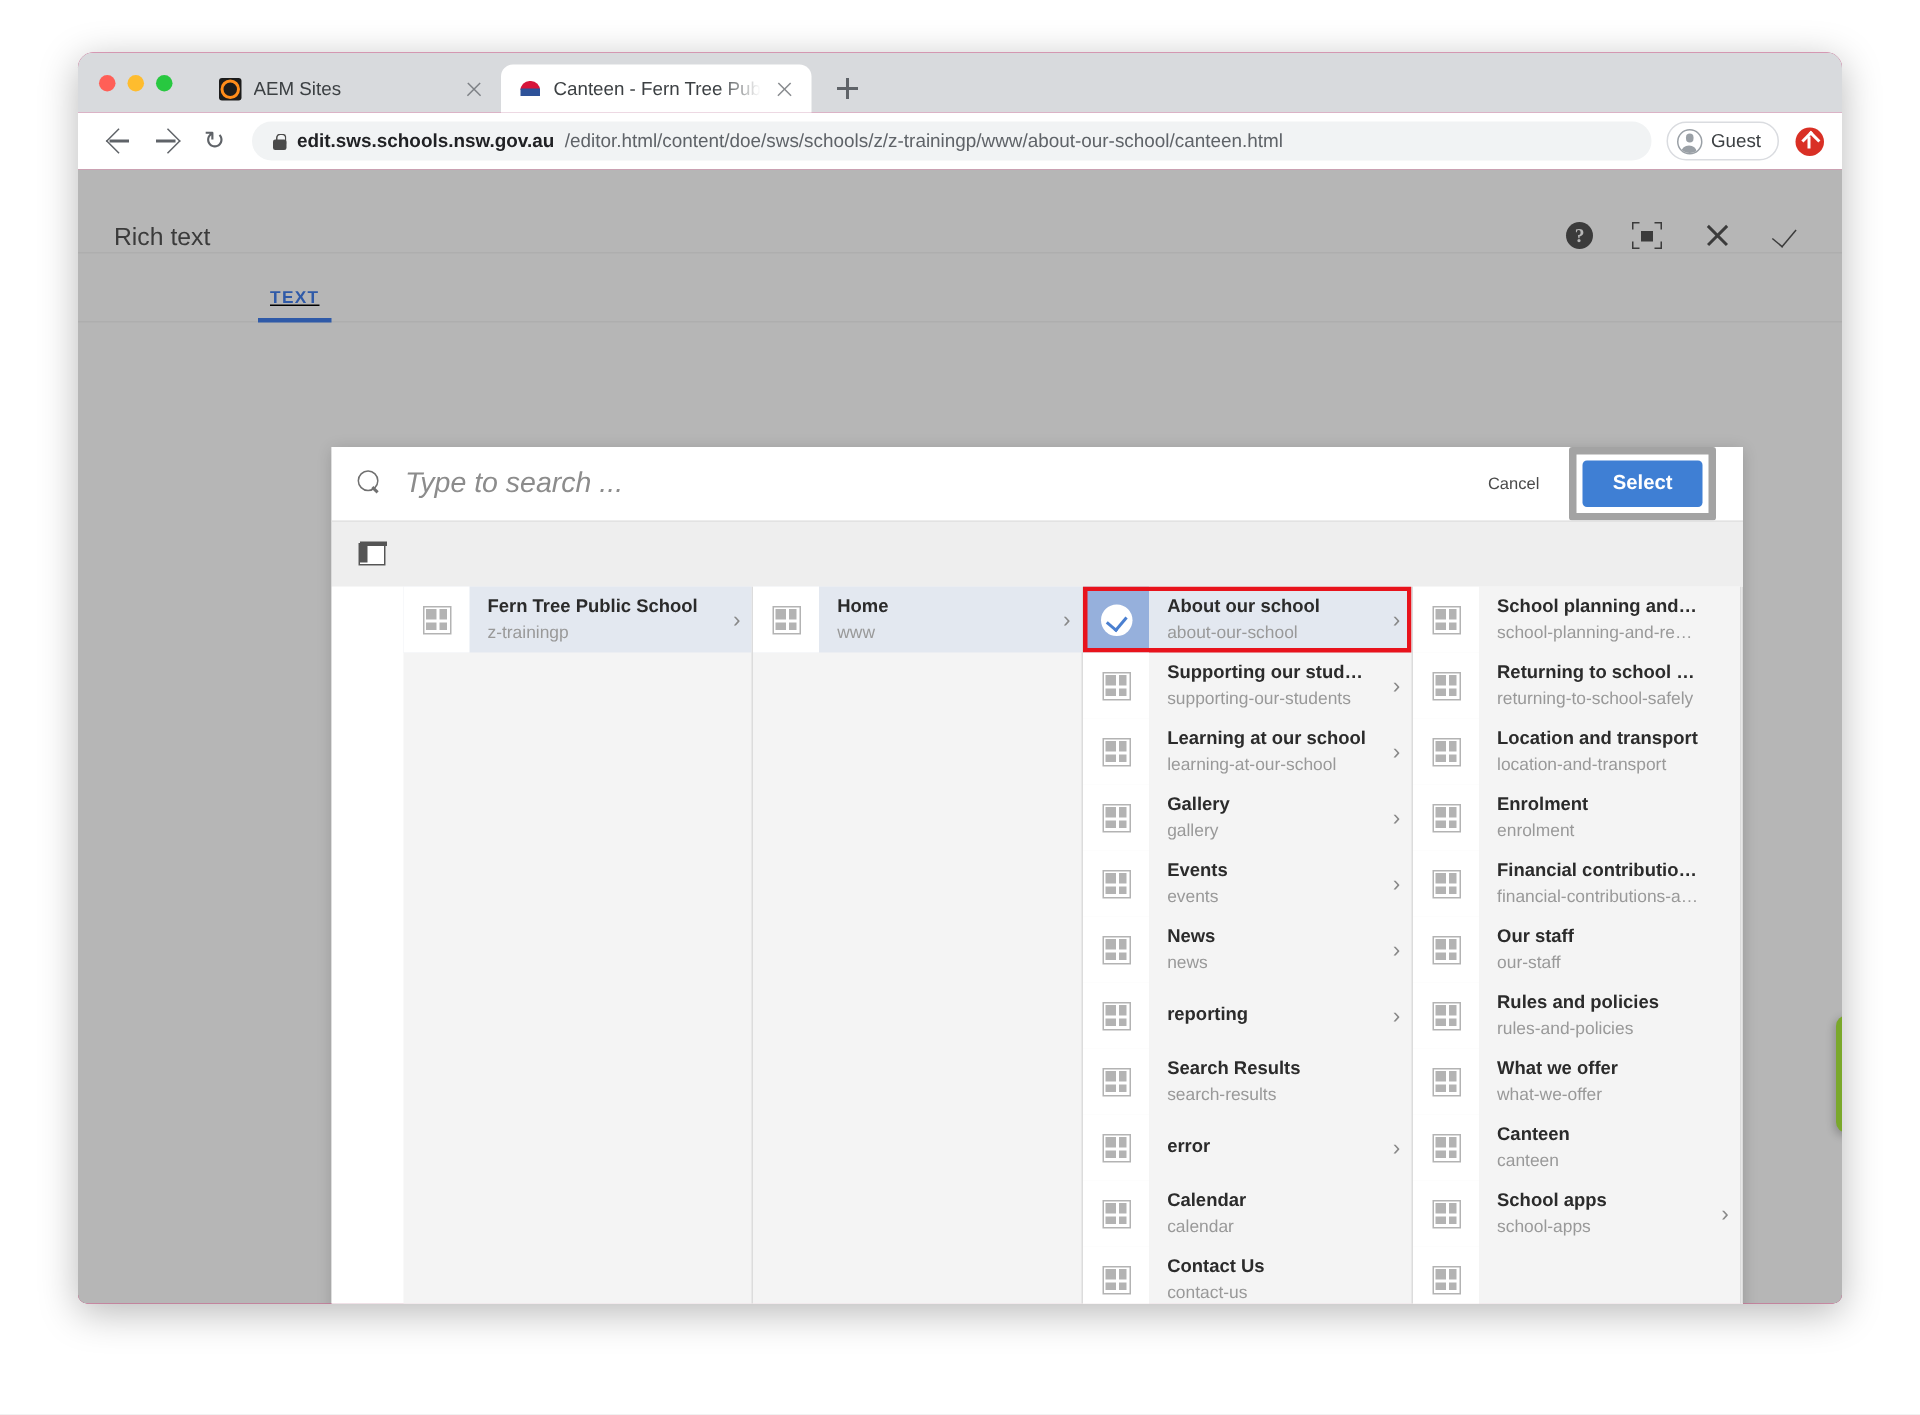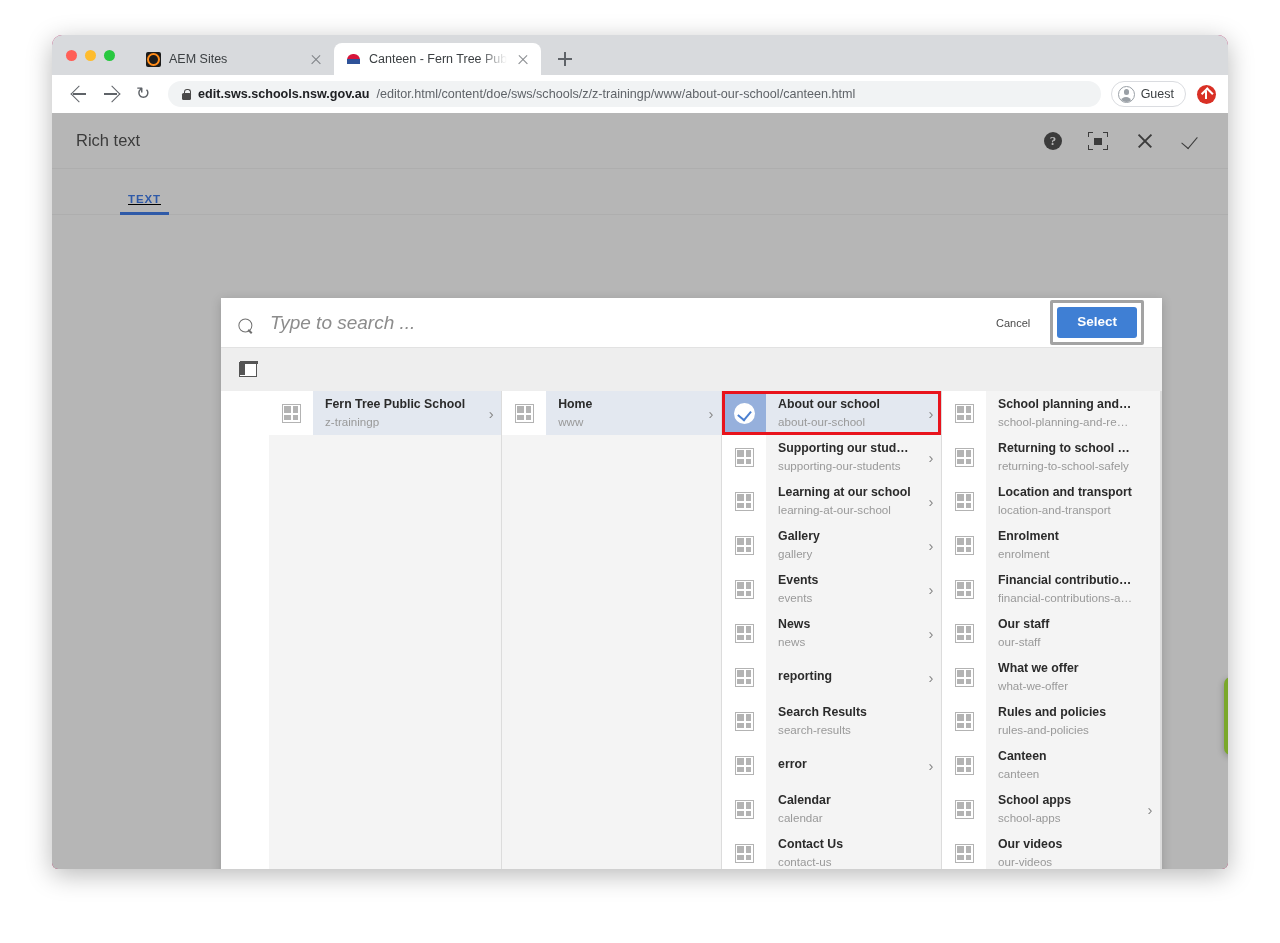--- a/index.html
+++ b/index.html
@@ -82,64 +82,64 @@
   .avatar-sm{ width:17px;height:17px;border-radius:50%;border:1.5px solid #9aa0a6;position:relative;overflow:hidden;flex:0 0 17px;}
   .avatar-sm::before{content:"";position:absolute;top:2.6px;left:5px;width:5.5px;height:5.5px;border-radius:50%;background:#9aa0a6;}
   .avatar-sm::after{content:"";position:absolute;bottom:-3px;left:2.2px;width:10px;height:8px;border-radius:50%;background:#9aa0a6;}
   .updatebtn{ width:19px;height:19px;border-radius:50%;background:#d93025;margin-left:9px;position:relative;flex:0 0 19px;}
   .updatebtn::before{content:"";position:absolute;left:6.2px;top:4.5px;width:6.5px;height:6.5px;border-left:2px solid #fff;border-top:2px solid #fff;transform:rotate(45deg);}
   .updatebtn::after{content:"";position:absolute;left:8.4px;top:6px;width:2px;height:8px;background:#fff;}
 
   
   .page { position:absolute; left:0; top:78px; right:0; bottom:0; background:#b6b6b6; }
   .rt-header {
-    height:56px; display:flex; align-items:center; padding:0 24px;
+    height:56px; display:flex; align-items:flex-end; padding:0 24px;
     border-bottom:1px solid #aeaeae;
   }
   .rt-title { font-size:16.5px; color:#3b3b3b; }
   .rt-actions { margin-left:auto; display:flex; align-items:center; gap:26px; }
   .ico { width:22px;height:22px;position:relative; }
   .ico-help{ width:18px;height:18px;border-radius:50%;background:#3b3b3b;color:#b6b6b6;font-size:13px;
     font-weight:700;line-height:18px;text-align:center;font-family:"Liberation Serif",serif;}
   .ico-target{ width:20px;height:18px; }
   .ico-target span{position:absolute;width:5px;height:5px;border:1.7px solid #3b3b3b;}
   .ico-target .c{left:6px;top:6px;width:8px;height:7px;background:#3b3b3b;border:none;}
   .ico-target .tl{left:0;top:0;border-right:none;border-bottom:none;}
   .ico-target .tr{right:0;top:0;border-left:none;border-bottom:none;}
   .ico-target .bl{left:0;bottom:0;border-right:none;border-top:none;}
   .ico-target .br{right:0;bottom:0;border-left:none;border-top:none;}
   .ico-x::before,.ico-x::after{content:"";position:absolute;left:2px;top:10px;width:18px;height:1.8px;background:#3b3b3b;}
   .ico-x::before{transform:rotate(45deg);} .ico-x::after{transform:rotate(-45deg);}
   .ico-check::before{content:"";position:absolute;left:3px;top:3px;width:8px;height:14px;
     border-right:1.8px solid #3b3b3b;border-bottom:1.8px solid #3b3b3b;transform:rotate(40deg);}
 
-  .tabsbar { height:46px; padding:0 0 0 60px; display:flex; align-items:flex-end;
+  .tabsbar { height:46px; padding:0 0 0 112px; display:flex; align-items:flex-end;
              border-bottom:1px solid #aeaeae;text-decoration:underline; }
   .tabitem { padding:0 16px 9px; font-size:11.5px; letter-spacing:.9px; color:#2f5aa8; font-weight:600; position:relative; }
   .tabitem .underline{ position:absolute; left:8px; right:8px; bottom:-1px; height:3px; background:#2f5aa8; }
 
   
   .picker {
     position:absolute; left:169px; top:185px; width:941px; height:615px;
     background:#fff; box-shadow:0 2px 10px rgba(0,0,0,.18);
     display:flex; flex-direction:column; overflow:hidden;
   }
   .picker-top { height:49px; display:flex; align-items:center; padding:0 18px 0 18px; background:#fff; flex:0 0 49px;}
-  .search-wrap { display:flex; align-items:flex-end; gap:14px; flex:1 1 auto; min-width:0; }
+  .search-wrap { display:flex; align-items:flex-start; gap:14px; flex:1 1 auto; min-width:0; }
   .mag { width:17px;height:17px;position:relative;flex:0 0 17px;transform:rotate(-45deg);}
   .mag::before{content:"";position:absolute;left:0;top:0;width:12px;height:12px;border:1.6px solid #707070;border-radius:50%;}
   .mag::after{content:"";position:absolute;left:5.2px;top:12px;width:1.6px;height:5px;background:#707070;}
   .search-input {
     border:none; outline:none; background:transparent; flex:1 1 auto;
     font-size:19px; font-style:italic; color:#4a4a4a;
     font-family:"Liberation Sans", sans-serif;
   }
   .search-input::placeholder { color:#8c8c8c; font-style:italic; opacity:1; }
   .cancel-btn { font-size:11px; color:#4a4a4a; padding:8px 14px; margin-right:6px; }
-  .select-wrap { padding:4px; border:3px solid #a3a3a3; border-radius:2px; }
+  .select-wrap { padding:4px; border:5px solid #a3a3a3; border-radius:2px; }
   .select-btn { background:#3f7fd4; color:#fff; font-size:13.5px; font-weight:700;
                 padding:8px 20px; border:none; border-radius:3px; line-height:1.1; }
 
   .picker-head { height:44px; background:#eeeeee; display:flex; align-items:center;
                  padding:0 18px; position:relative; border-top:1px solid #e2e2e2; flex:0 0 44px;}
   .rail-icon { width:18px;height:15px;border:1.7px solid #555; position:relative; background:#fff;}
   .rail-icon::before{content:"";position:absolute;left:0;top:0;width:5px;height:11.6px;background:#555;}
   .rail-icon::after{content:"";position:absolute;left:0;top:-1.7px;right:-1.7px;height:3px;background:#555;}
   .crumb { position:absolute; left:0; right:0; text-align:center; font-size:15.5px; color:#555; pointer-events:none;}
   .crumb .chev-d { display:inline-block; margin-left:7px; font-size:12px; color:#777; }
@@ -567,50 +567,50 @@
               <div class="row">
                 <div class="thumb-cell">
                   <span class="pagethumb">
                     <i class="tl"></i>
                     <i class="big"></i>
                     <i class="r1"></i>
                     <i class="r2"></i>
                   </span>
                 </div>
                 <div class="body">
+                  <div class="t1">Rules and policies</div>
+                  <div class="t2">rules-and-policies</div>
+                </div>
+                <div class="chev"></div>
+              </div>
+              <div class="row">
+                <div class="thumb-cell">
+                  <span class="pagethumb">
+                    <i class="tl"></i>
+                    <i class="big"></i>
+                    <i class="r1"></i>
+                    <i class="r2"></i>
+                  </span>
+                </div>
+                <div class="body">
                   <div class="t1">What we offer</div>
                   <div class="t2">what-we-offer</div>
                 </div>
                 <div class="chev"></div>
               </div>
               <div class="row">
                 <div class="thumb-cell">
                   <span class="pagethumb">
                     <i class="tl"></i>
                     <i class="big"></i>
                     <i class="r1"></i>
                     <i class="r2"></i>
                   </span>
                 </div>
                 <div class="body">
-                  <div class="t1">Rules and policies</div>
-                  <div class="t2">rules-and-policies</div>
-                </div>
-                <div class="chev"></div>
-              </div>
-              <div class="row">
-                <div class="thumb-cell">
-                  <span class="pagethumb">
-                    <i class="tl"></i>
-                    <i class="big"></i>
-                    <i class="r1"></i>
-                    <i class="r2"></i>
-                  </span>
-                </div>
-                <div class="body">
                   <div class="t1">Canteen</div>
                   <div class="t2">canteen</div>
                 </div>
                 <div class="chev"></div>
               </div>
               <div class="row">
                 <div class="thumb-cell">
                   <span class="pagethumb">
                     <i class="tl"></i>
                     <i class="big"></i>
@@ -625,24 +625,20 @@
                 <div class="chev">›</div>
               </div>
               <div class="row">
                 <div class="thumb-cell">
                   <span class="pagethumb">
                     <i class="tl"></i>
                     <i class="big"></i>
                     <i class="r1"></i>
                     <i class="r2"></i>
                   </span>
-                </div>
-                <div class="body">
-                  <div class="t1">Our videos</div>
-                  <div class="t2">our-videos</div>
                 </div>
                 <div class="chev"></div>
               </div>
             </div>
 
           <div class="col col-rest"></div>
         </div>
       </div>
 
       <div class="help-tab">

